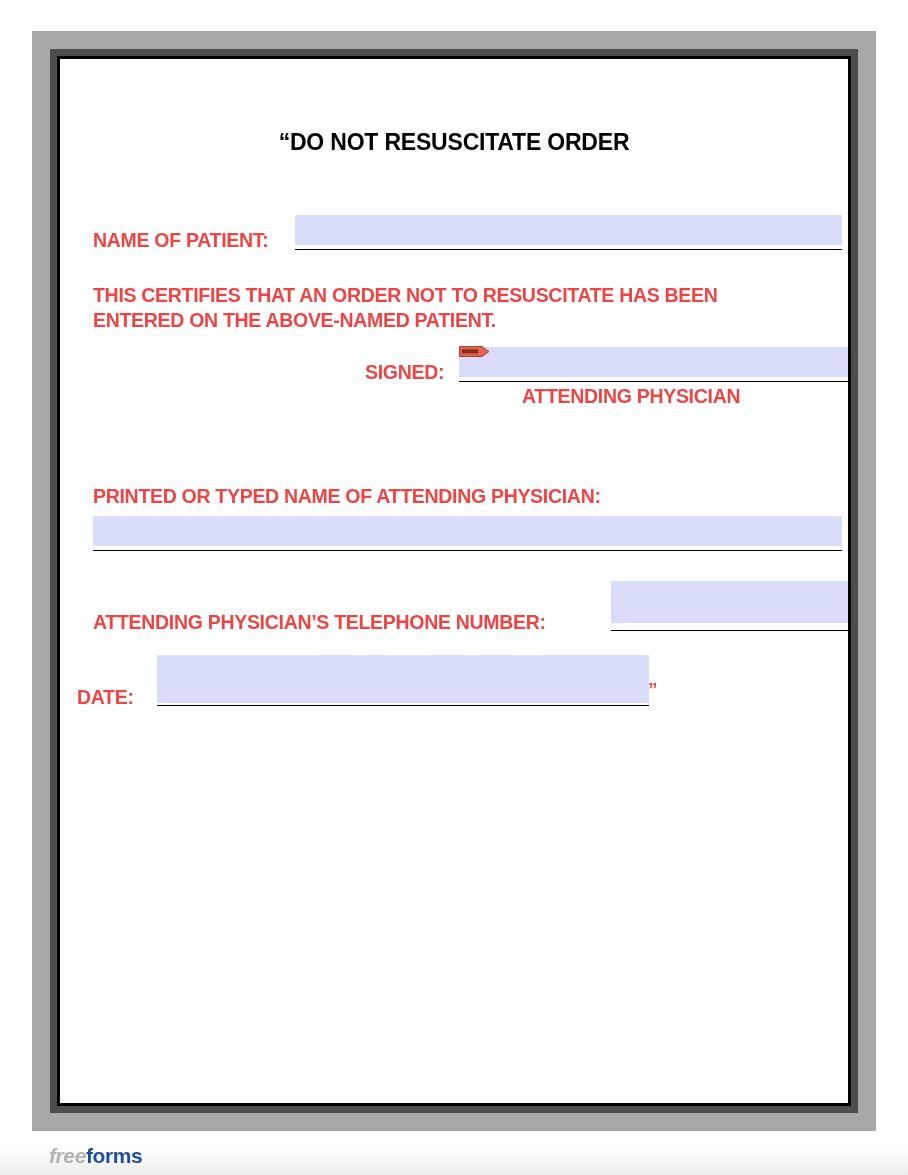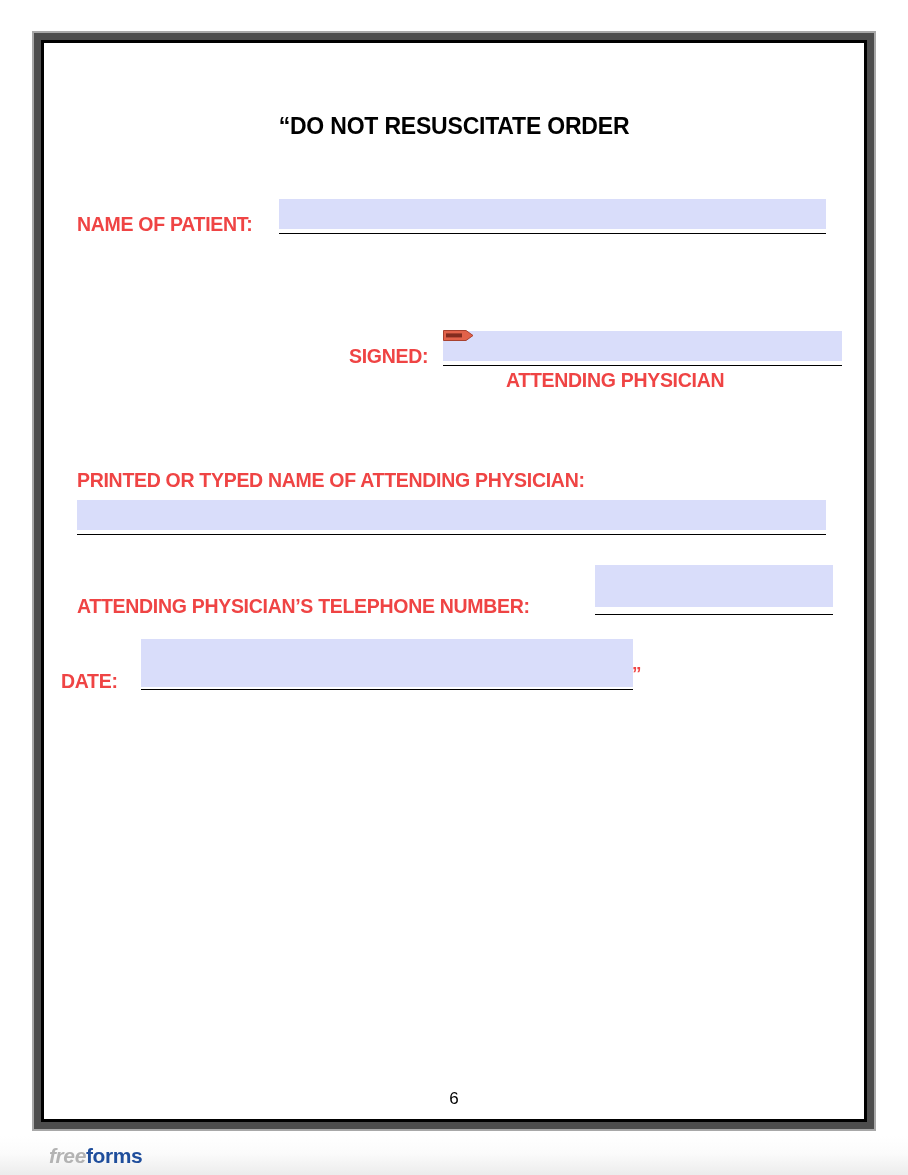--- a/index.html
+++ b/index.html
@@ -26,21 +26,21 @@
   }
 
   
   .page-outer {
     position: absolute;
     left: 32px;
     top: 31px;
     width: 844px;
     height: 1100px;
     background: #a8a8a8;
-    padding: 2px;
+    padding: 18px;
     box-sizing: border-box;
   }
   .page-frame {
     width: 100%;
     height: 100%;
     background: #4d4d4d;
     padding: 7px;
     box-sizing: border-box;
   }
   .page-sheet {
@@ -154,20 +154,22 @@
       <div class="page-sheet">
 
         <div class="doc">
 
           <div class="doc-title">“DO NOT RESUSCITATE ORDER</div>
 
           <div class="lbl" style="left:33px; top:170px;">NAME OF PATIENT:</div>
           <input class="field" type="text" style="left: 235px; top: 156px; width: 547px; height: 30px;" placeholder="">
           <div class="rule" style="left:235px; top:190px; width:547px;"></div>
 
+          <div class="lbl" style="left:33px; top:225px;">THIS CERTIFIES THAT AN ORDER NOT TO RESUSCITATE HAS BEEN</div>
+          <div class="lbl" style="left:33px; top:250px;">ENTERED ON THE ABOVE-NAMED PATIENT.</div>
 
           <div class="lbl" style="left:305px; top:302px;text-align:center;">SIGNED:</div>
 
           <input class="field" type="text" style="left: 399px; top: 288px; width: 399px; height: 30px;" placeholder="">
           <div class="rule" style="left:399px; top:322px; width:399px;"></div>
 
           <span class="sign-tag" style="left:399px; top:284px;">
             <svg width="31" height="11" viewBox="0 0 31 11" xmlns="http://www.w3.org/2000/svg">
               <path d="M0.5 0.5 H23 L30 5.5 L23 10.5 H0.5 Z" fill="#e2624a" stroke="#a8412f" stroke-width="1"></path>
               <rect x="3" y="3.4" width="16" height="4" fill="#6e2116" opacity="0.82"></rect>

